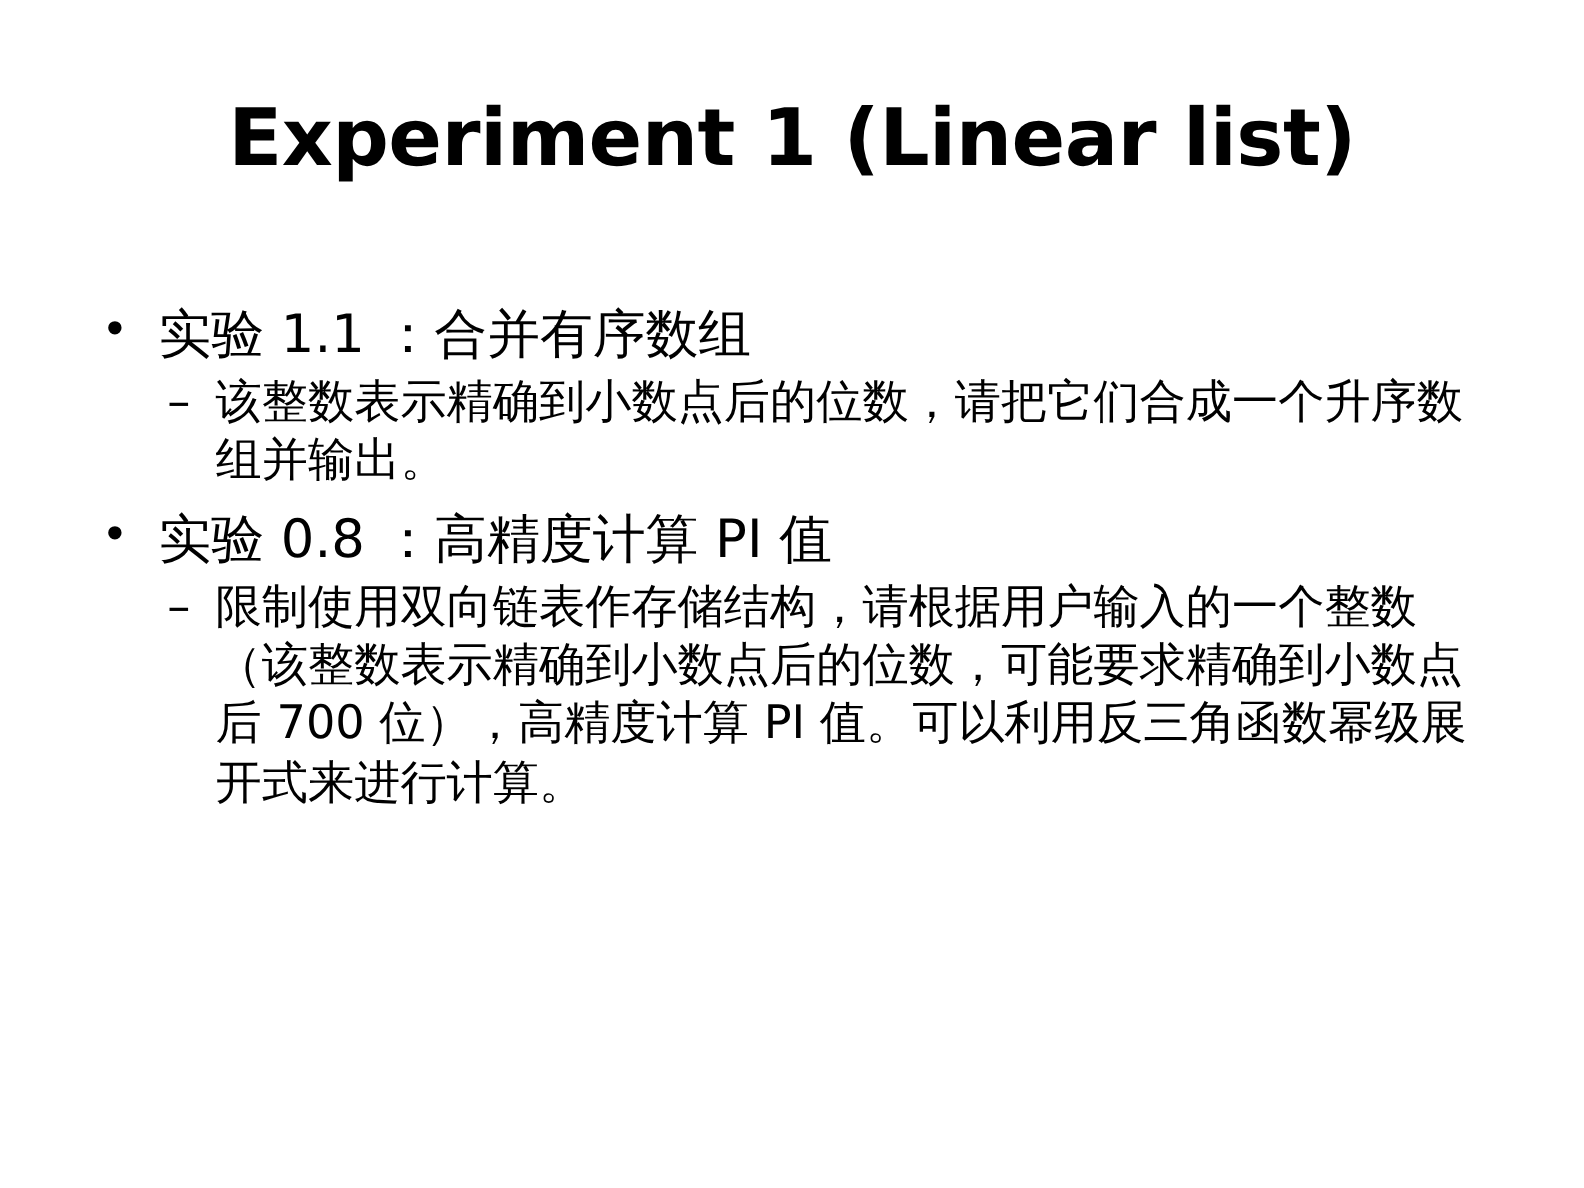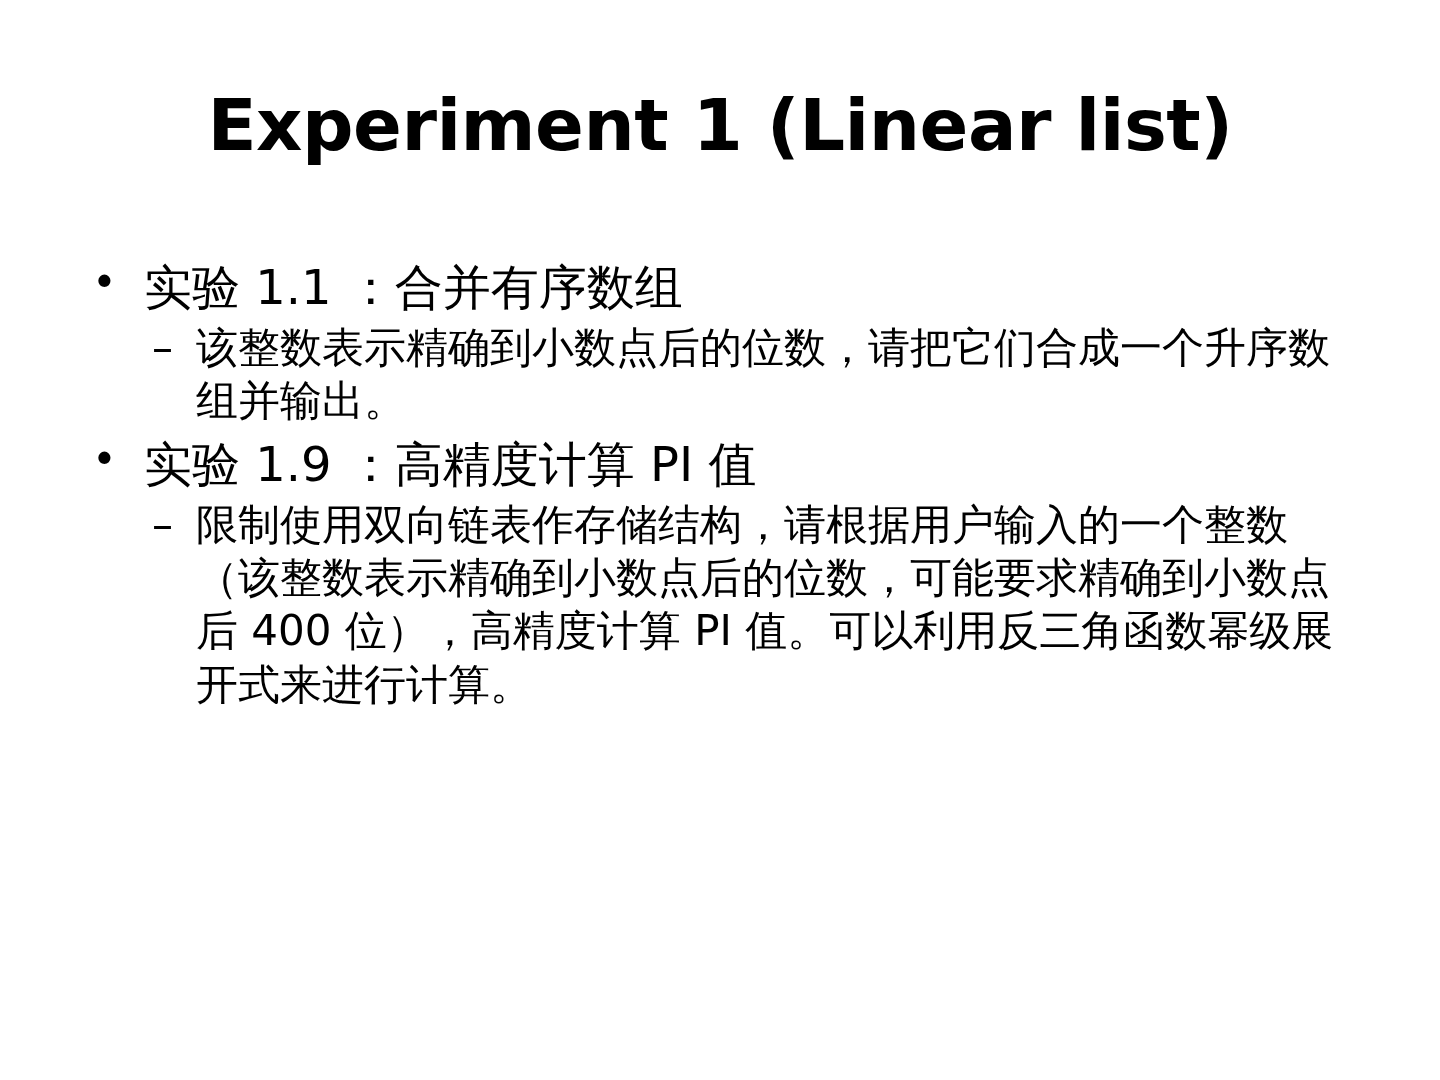--- a/index.html
+++ b/index.html
@@ -42,20 +42,21 @@
   }
   li.l1 {
     position: relative;
     padding-left: 66px;
     font-size: 48px;
     line-height: 1.22;
     margin-bottom: 2px;
   }
   li.l1 > .l1-text {
     display: block;
+    margin-top: 17px;
   }
   li.l1::before {
     content: "\2022";
     position: absolute;
     left: 14px;
     top: -2px;
     font-size: 42px;
     line-height: 1.3;
   }
   ul.level2 {
@@ -89,22 +90,22 @@
     <ul class="level1">
 
       <li class="l1">
         <span class="l1-text">实验 1.1 ：合并有序数组</span>
         <ul class="level2">
           <li class="l2">该整数表示精确到小数点后的位数，请把它们合成一个升序数组并输出。</li>
         </ul>
       </li>
 
       <li class="l1">
-        <span class="l1-text">实验 1.9 ：高精度计算 PI 值</span>
+        <span class="l1-text">实验 0.8 ：高精度计算 PI 值</span>
         <ul class="level2">
-          <li class="l2">限制使用双向链表作存储结构，请根据用户输入的一个整数（该整数表示精确到小数点后的位数，可能要求精确到小数点后 400 位），高精度计算 PI 值。可以利用反三角函数幂级展开式来进行计算。</li>
+          <li class="l2">限制使用双向链表作存储结构，请根据用户输入的一个整数（该整数表示精确到小数点后的位数，可能要求精确到小数点后 700 位），高精度计算 PI 值。可以利用反三角函数幂级展开式来进行计算。</li>
         </ul>
       </li>
 
     </ul>
   </div>
 
 </div>
 
 </body></html>

